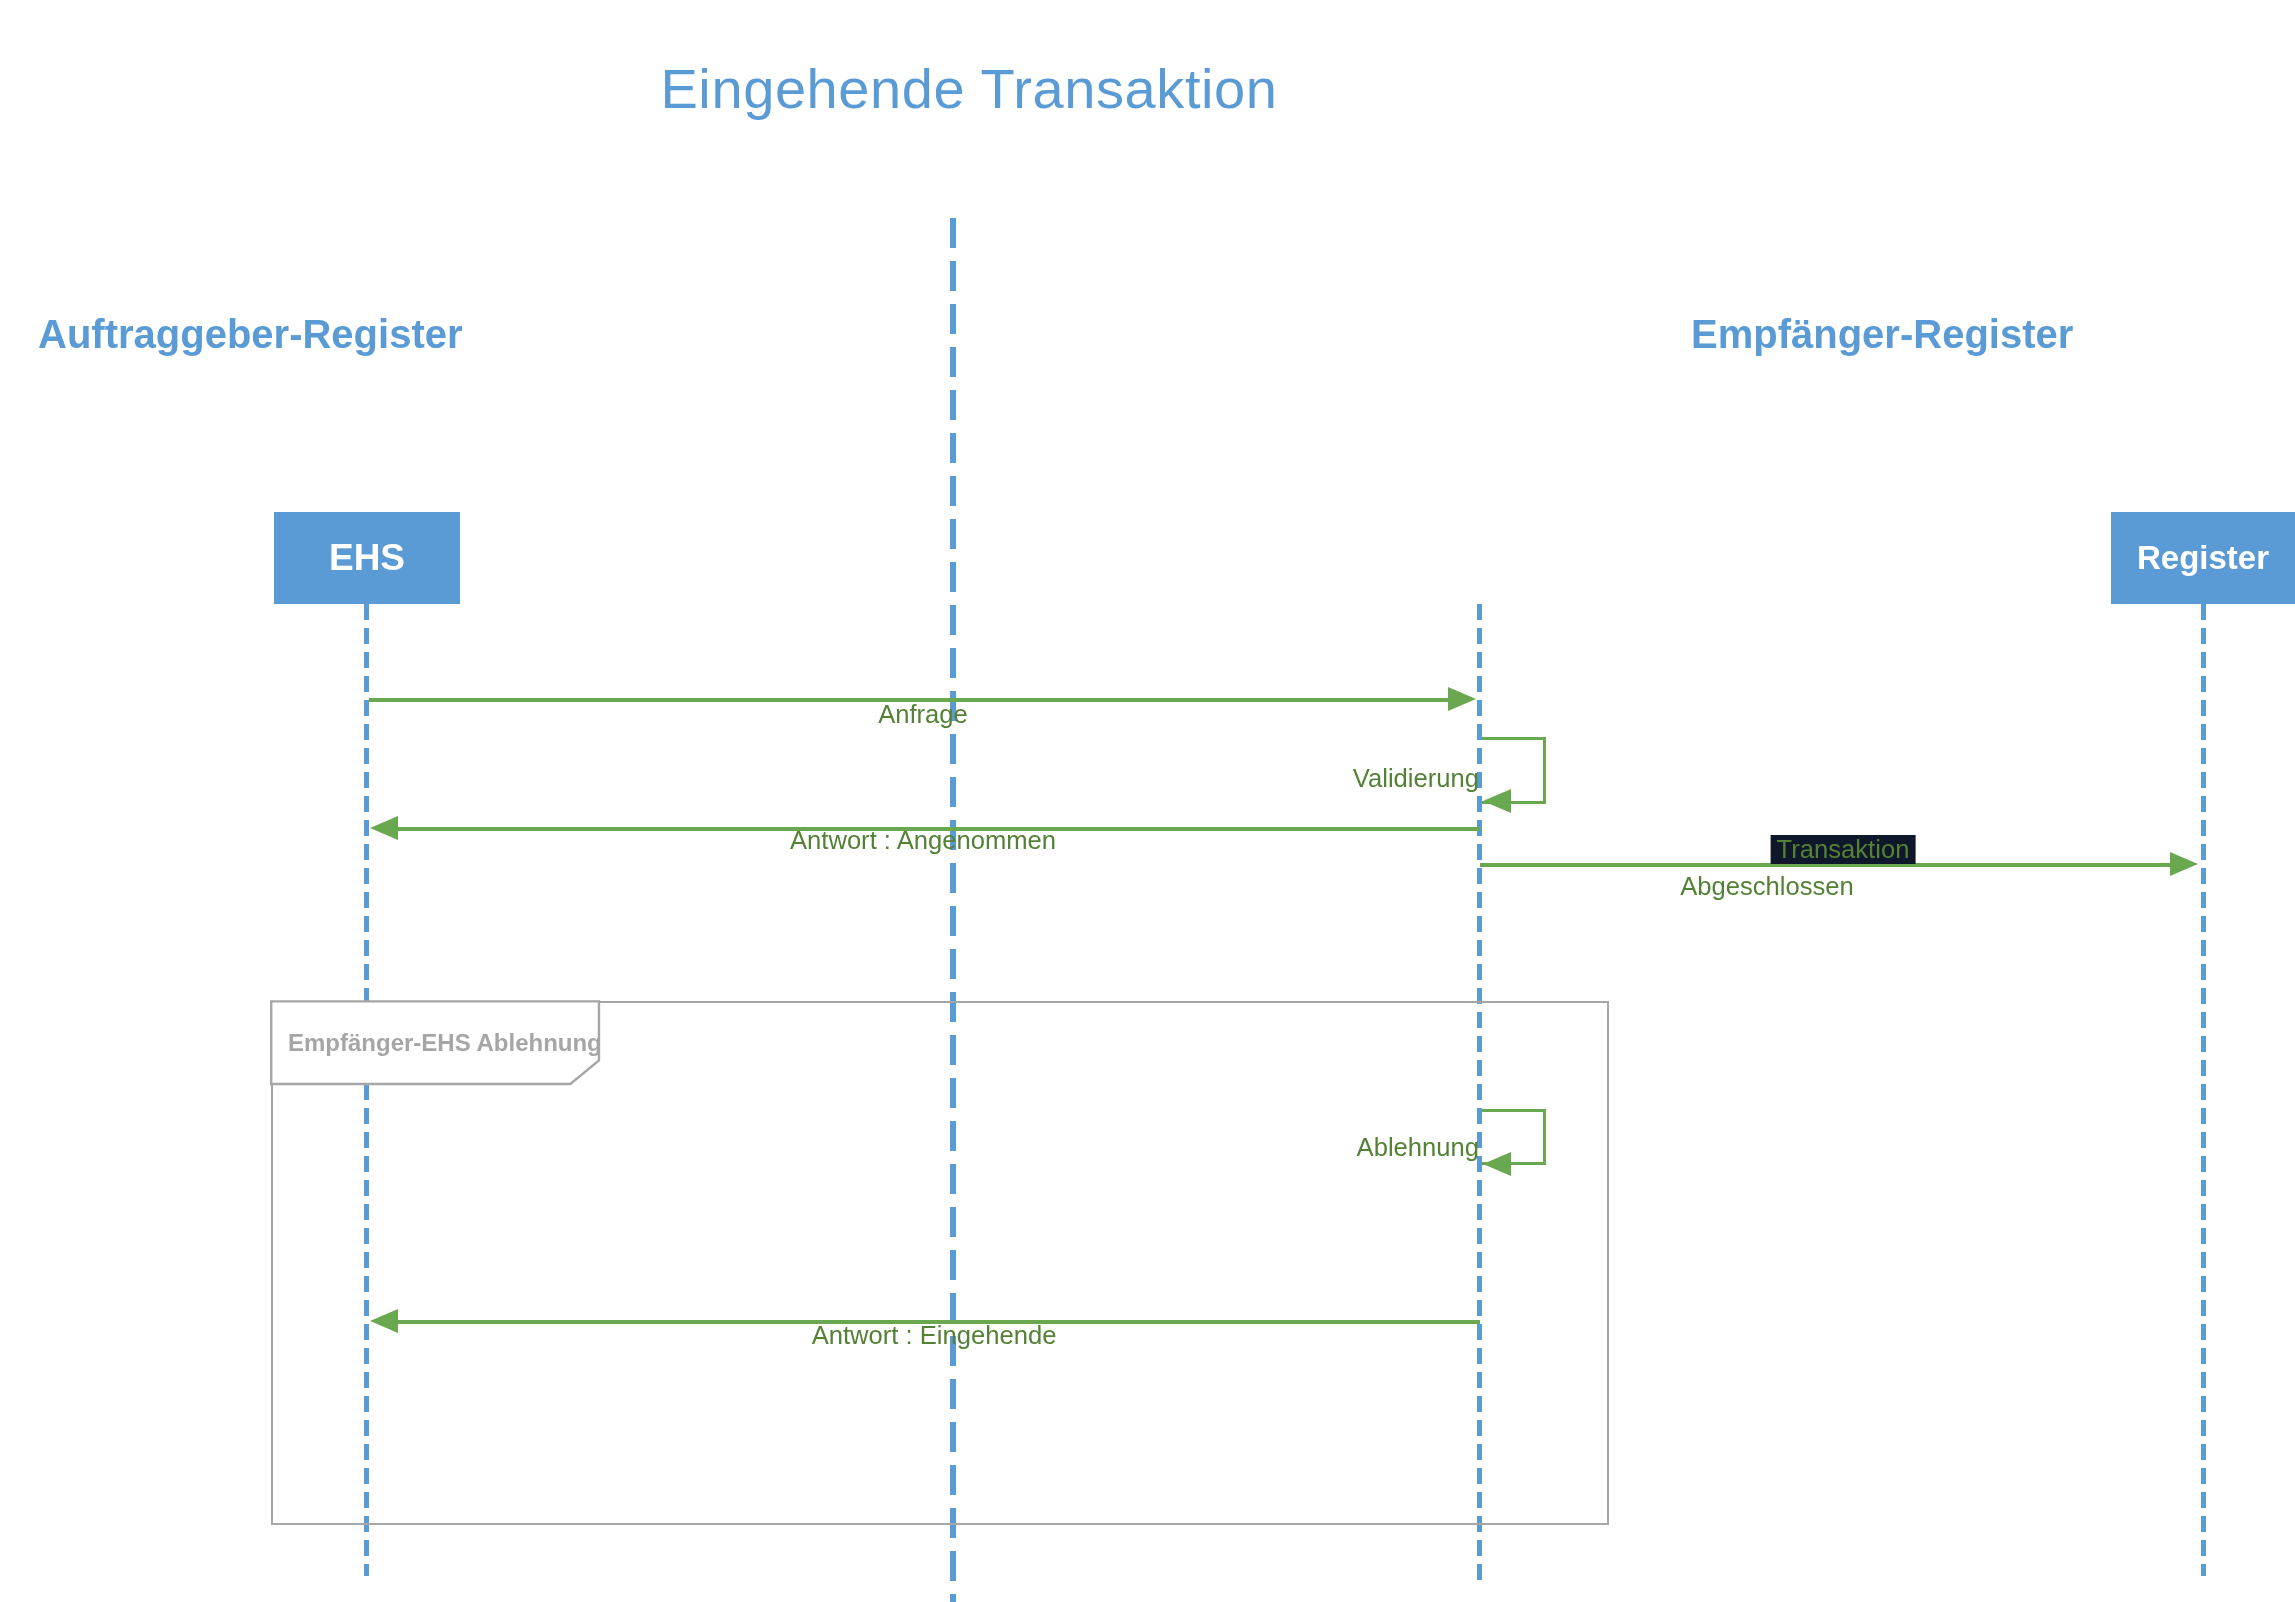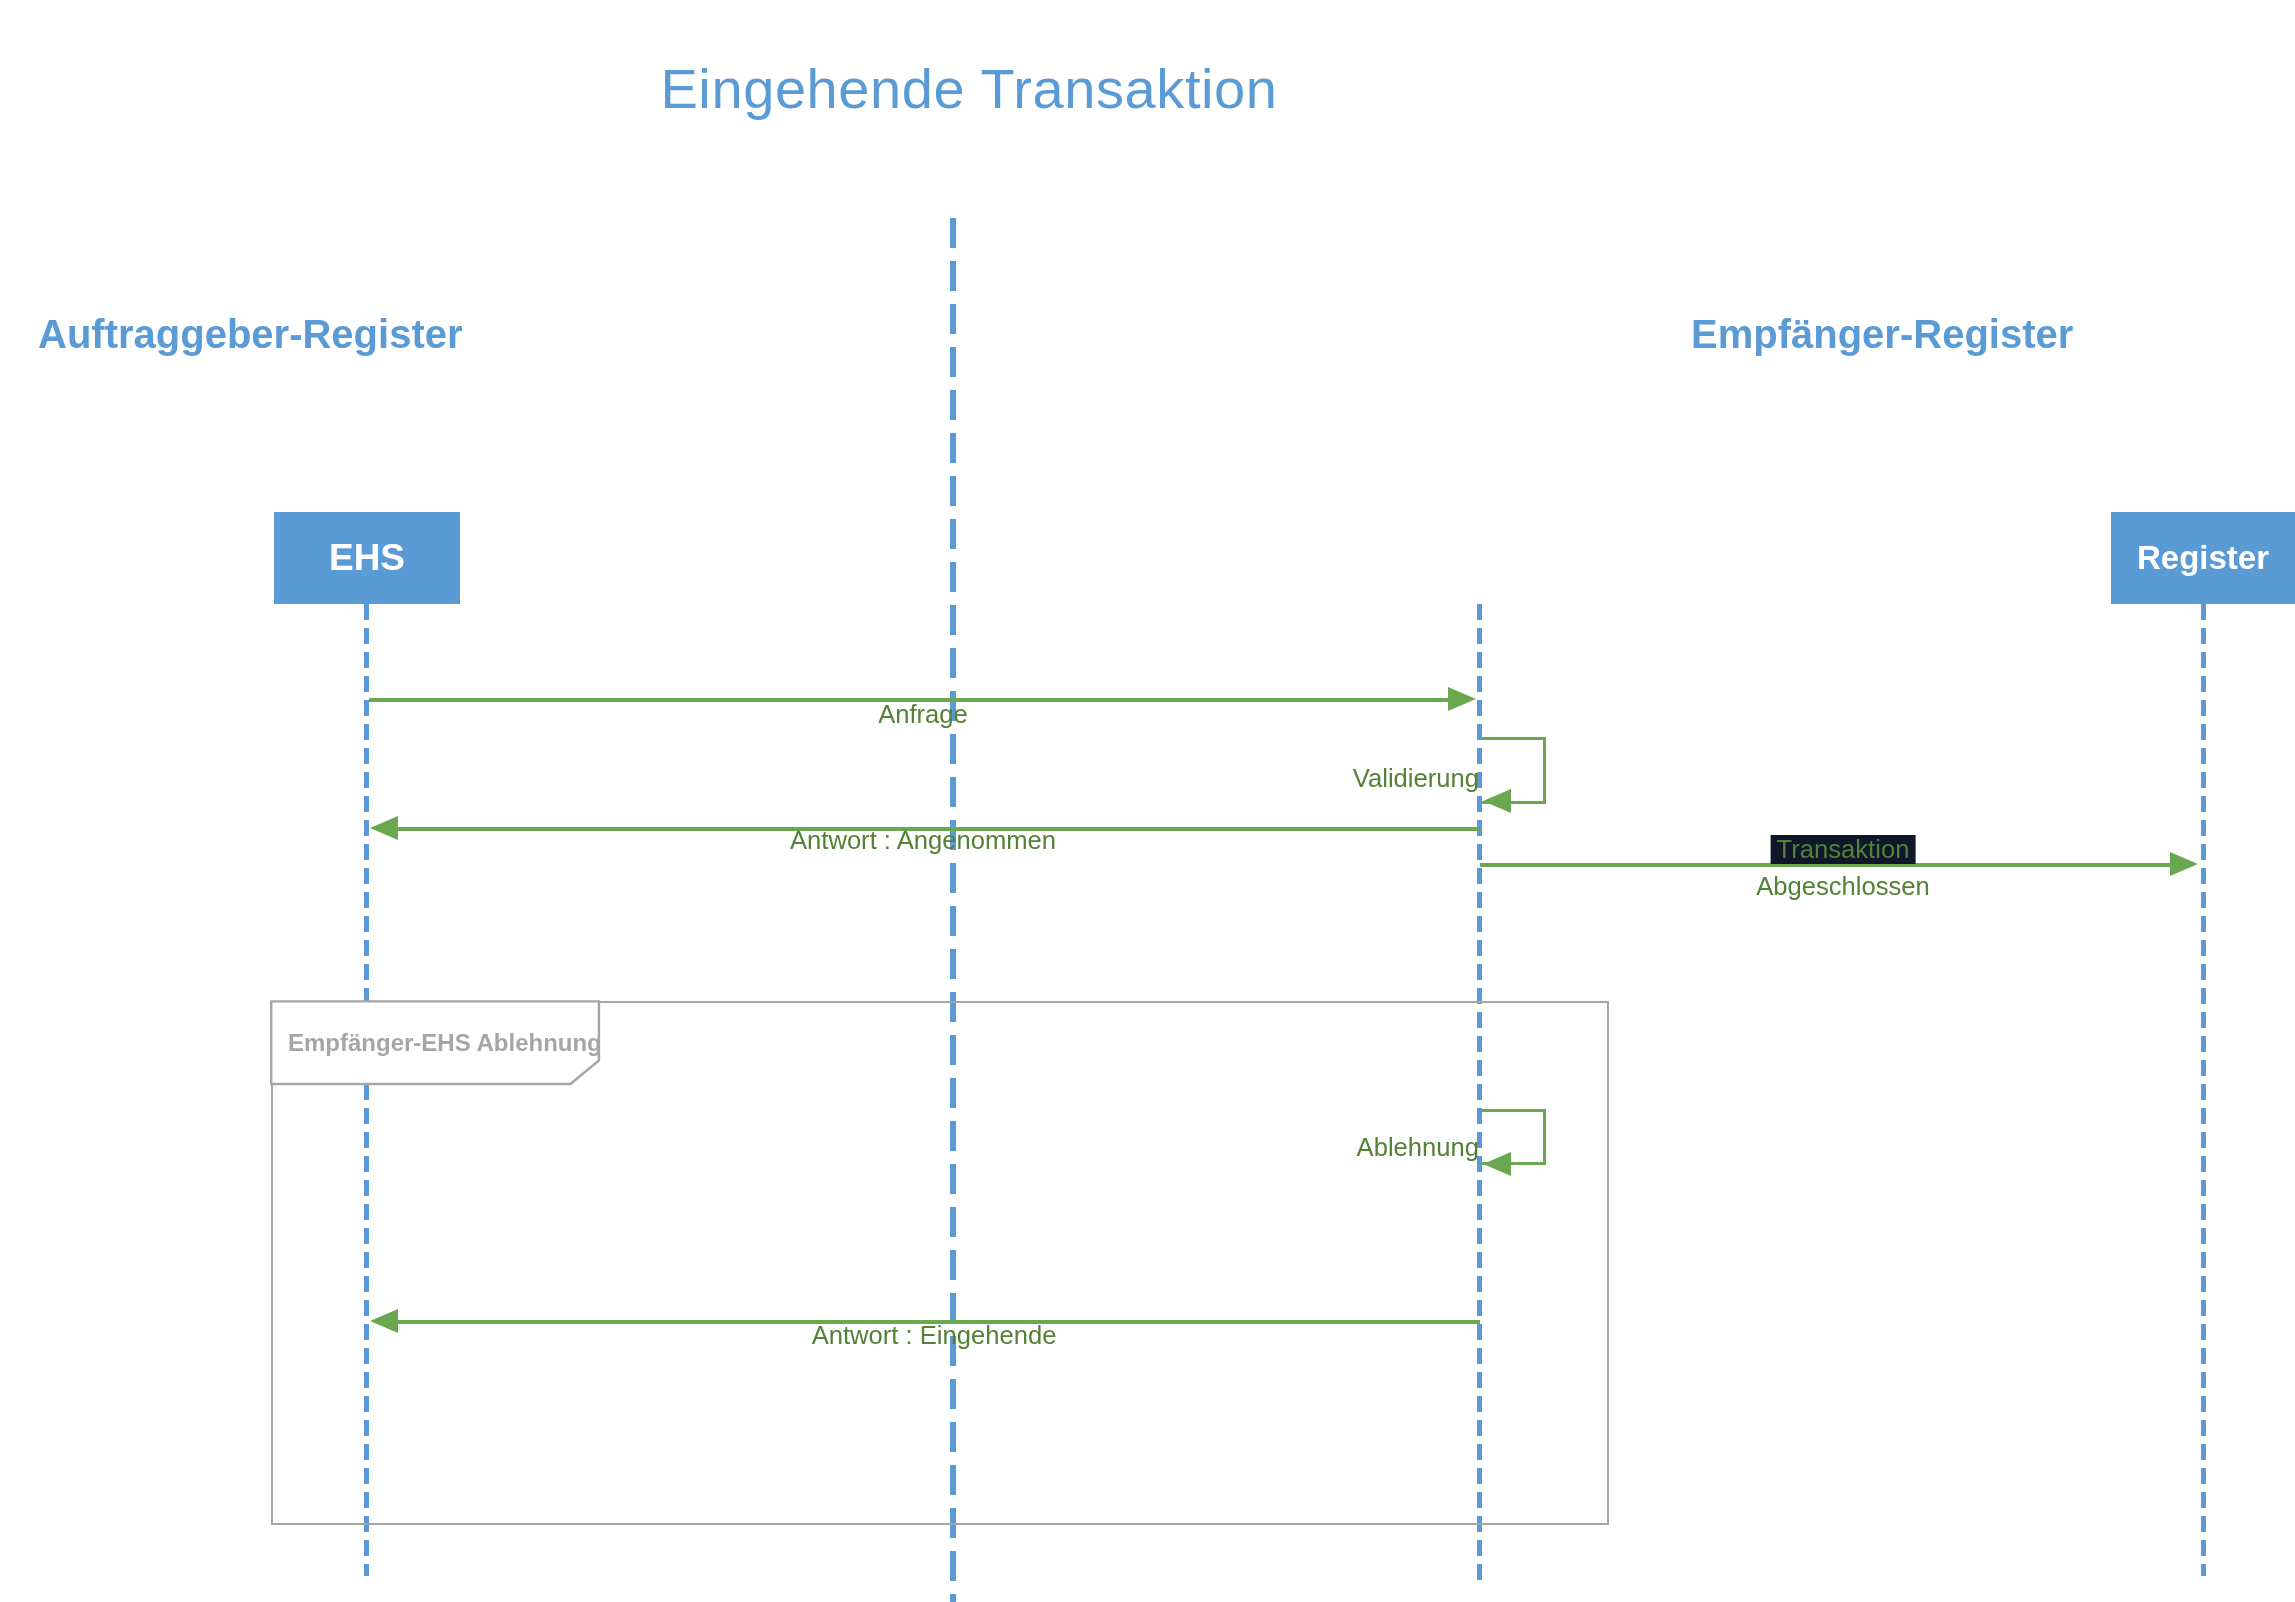--- a/index.html
+++ b/index.html
@@ -125,21 +125,21 @@
   <div class="abs head-left" style="left:1483px;top:789px;"></div>
   <div class="abs loop-label" style="top:764px;">Validierung</div>
 
   <div class="abs msg-line" style="left:397px;top:827px;width:1083px;"></div>
   <div class="abs head-left" style="left:370px;top:816px;"></div>
   <div class="abs msg-label centered" style="left:923px;top:826px;">Antwort : Angenommen</div>
 
   <div class="abs msg-line" style="left:1480px;top:863px;width:691px;"></div>
   <div class="abs head-right" style="left:2170px;top:852px;"></div>
   <div class="abs msg-label centered bg-white" style="left:1843px;top:835px;">Transaktion</div>
-  <div class="abs msg-label centered" style="left:1843px;top:872px;">Abgeschlossen</div>
+  <div class="abs msg-label centered" style="left:1767px;top:872px;">Abgeschlossen</div>
 
   <div class="abs fragment-frame"></div>
   <svg class="abs" style="left:270px;top:1000px;" width="332" height="86" viewBox="0 0 546 141">
     <polygon points="2,2 541,2 541,99 494,138 2,138" fill="#ffffff" stroke="#a6a6a6" stroke-width="4"></polygon>
   </svg>
   <div class="abs fragment-label">Empfänger-EHS Ablehnung</div>
 
   <div class="abs self-loop" id="loop-ablehnung"></div>
   <div class="abs head-left" style="left:1483px;top:1152px;"></div>
   <div class="abs loop-label" style="top:1133px;">Ablehnung</div>

